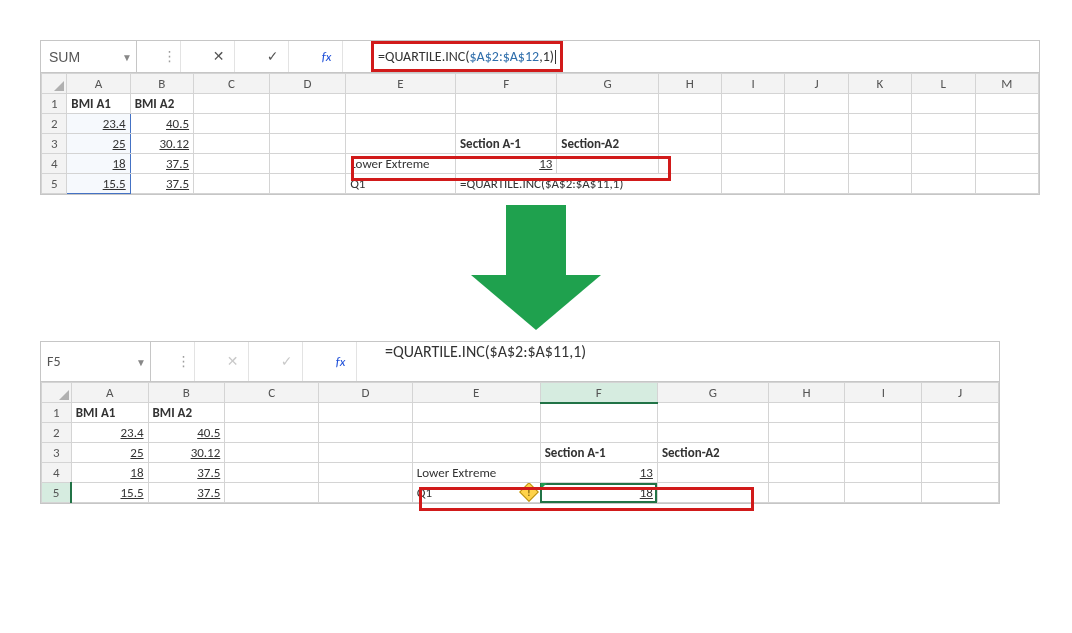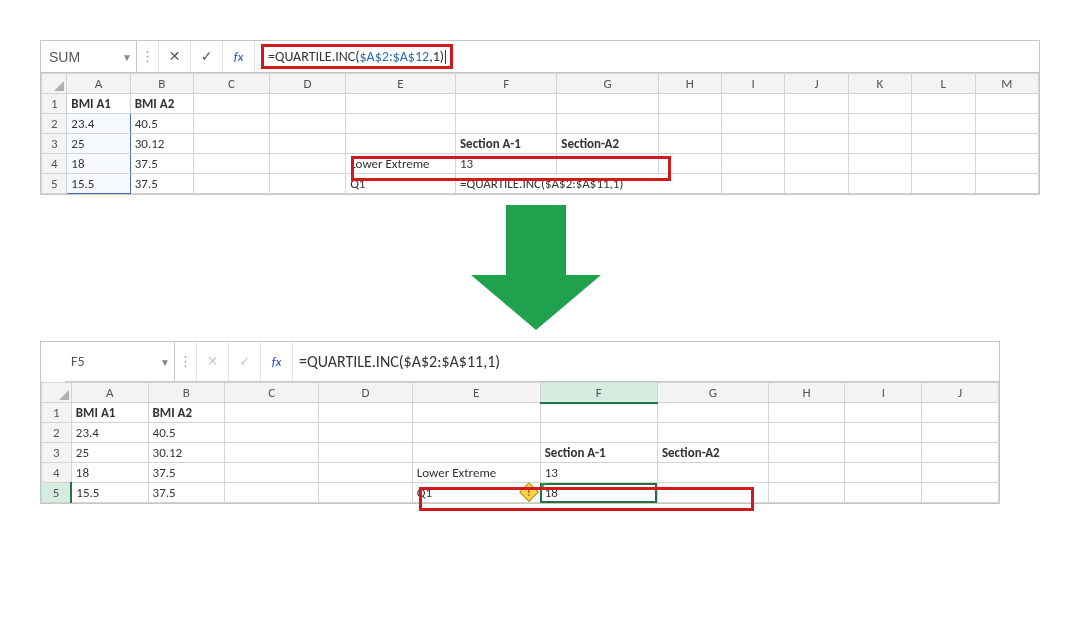--- a/index.html
+++ b/index.html
@@ -16,20 +16,21 @@
     width: 1000px;
     margin-bottom: 10px;
     position: relative;
   }
   .formula-bar {
     display: flex;
     align-items: center;
     height: 32px;
     border-bottom: 1px solid #c6c6c6;
     background: #fff;
+    gap: 22px;
   }
   .name-box {
     width: 96px;
     height: 100%;
     padding: 0 6px;
     display:flex; align-items:center;
     font-size: 14px;
     color: #555;
     border-right: 1px solid #c6c6c6;
     position: relative;
@@ -44,21 +45,21 @@
   .fb-seg {
     width:32px; height:100%;
     display:flex;align-items:center;justify-content:center;
     border-right:1px solid #e3e3e3;
     color:#9e9e9e;
   }
   .fb-seg.vsep { width:22px; }
   .fx-label { font-style: italic; color:#1d4ed8; font-size:13px; }
   .formula-input {
     flex:1; height:100%;
-    display:flex; align-items:center;
+    display:flex; 
     padding:0 6px;
     color:#333;
     font-size:14px;
     position:relative;
   }
   .formula-input .ref { color:#2f6eab; }
   .red-box {
     border: 3px solid #d11a1a;
     position:relative; z-index:2;
   }
@@ -83,21 +84,21 @@
     color:#555;
     font-weight:normal;
   }
   .grid .rowhdr {
     width:24px;
     background:#f3f3f3;
     text-align:center;
     color:#555;
     font-weight:normal;
   }
-  .grid td.num { text-align:left; }
+  .grid td.num { text-align:right;text-decoration:underline; }
   .grid td.bold { font-weight:bold;margin-top:11px; }
   .colA { width:60px; }
   .colB { width:60px; }
   .colC { width:72px; }
   .colD { width:72px; }
   .colE { width:104px; }
   .colF { width:96px; }
   .colG { width:96px; }
   .colRest { width:60px; }
   .corner {
@@ -293,21 +294,21 @@
 
   <div class="float-redbox" style="left:310px; top:115px; width:320px; height:25px;"></div>
 </div>
 
 <div class="big-arrow">
   <div class="shaft"></div>
   <div class="head"></div>
 </div>
 
 <div class="sheet-block bt" style="position:relative; width:960px;">
-  <div class="formula-bar" style="height:40px;margin-left:24px;">
+  <div class="formula-bar" style="height:40px;">
     <div class="name-box" style="width:110px;">
       <span>F5</span>
       <span class="name-dd">▼</span>
     </div>
     <div class="fb-seg vsep">⋮</div>
     <div class="fb-seg" style="color:#c9c9c9;">✕</div>
     <div class="fb-seg" style="color:#c9c9c9;">✓</div>
     <div class="fb-seg">
         <span class="fx-label">fx</span>
       </div>

